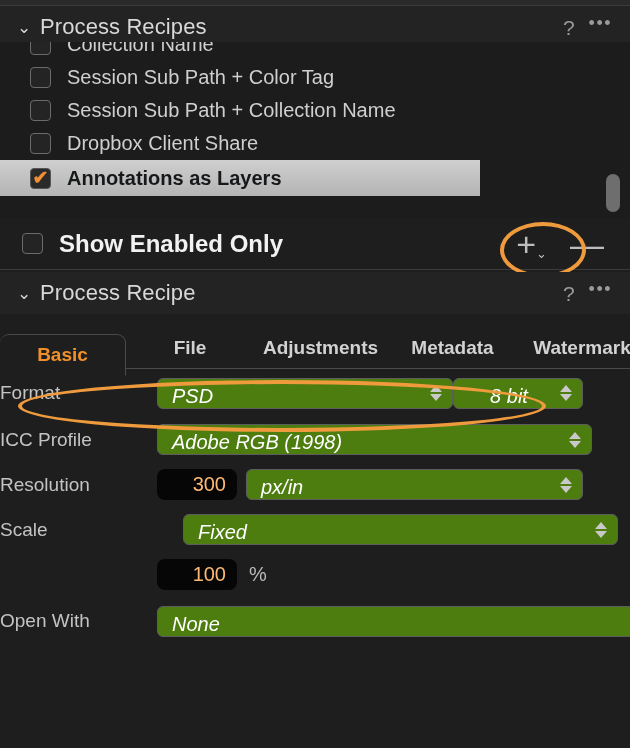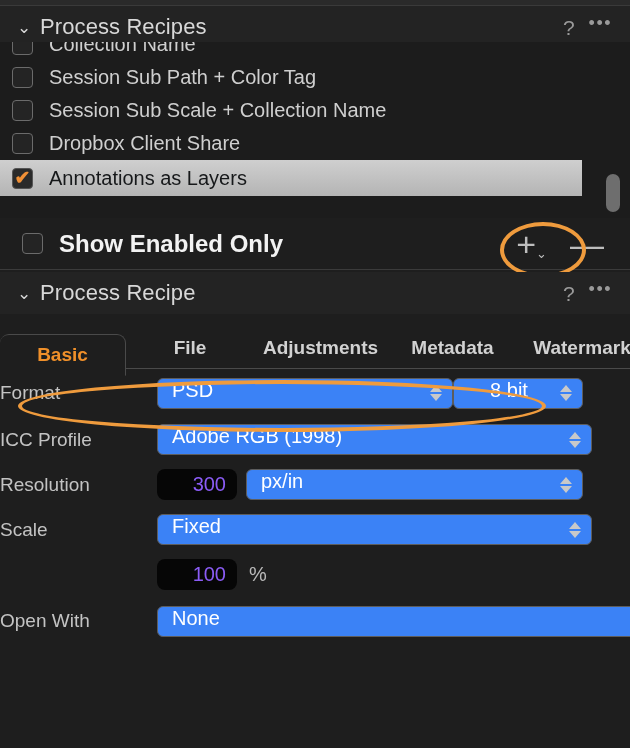--- a/index.html
+++ b/index.html
@@ -83,32 +83,33 @@
     width: 630px;
     height: 176px;
     background: #1c1c1c;
     overflow: hidden;
   }
   .recipe-row {
     position: relative;
     height: 33px;
     display: flex;
     align-items: center;
-    padding-left: 12px;
+    padding-left: 30px;
   }
   .recipe-row .label {
     font-size: 20px;
     color: #cfcfcf;
     margin-left: 16px;
     white-space: nowrap;
   }
   .recipe-row.selected {
     background: linear-gradient(180deg, #cfcfcf 0%, #b4b4b4 100%);
-    width: 582px;
+    width: 480px;
     height: 36px;
+    font-weight: bold;
   }
   .recipe-row.selected .label {
     color: #16181a;
   }
 
   
   .cbox {
     width: 21px; height: 21px;
     border: 1px solid #6b6b6b;
     border-radius: 4px;
@@ -254,27 +255,28 @@
     color: #c3c3c3;
     font-size: 19px;
     flex: 0 0 auto;
   }
 
   .select {
     position: relative;
     height: 31px;
     border: 1px solid #5d5d5d;
     border-radius: 6px;
-    background: #3b82f6;
-    display: flex;
-    align-items: flex-start;
+    background: #4d7c0f;
+    display: flex;
+    align-items: flex-end;
     padding-left: 14px;
     color: #ffffff;
     font-size: 20px;
     flex: 0 0 auto;
+    font-style: italic;
   }
   .select .chev {
     position: absolute;
     right: 10px;
     top: 50%;
     transform: translateY(-50%);
     width: 12px;
     height: 22px;
     display: flex;
     flex-direction: column;
@@ -289,21 +291,21 @@
     border-right: 6px solid transparent;
   }
   .select .chev span.up { border-bottom: 7px solid #c9c9c9; }
   .select .chev span.dn { border-top: 7px solid #c9c9c9; }
 
   .numfield {
     height: 31px;
     width: 80px;
     background: #060606;
     border-radius: 8px;
-    color: #8b5cf6;
+    color: #fdba74;
     font-size: 20px;
     display: flex;
     align-items: center;
     justify-content: flex-end;
     padding-right: 11px;
     flex: 0 0 auto;
   }
   .unit-text {
     color: #b9b9b9;
     font-size: 20px;
@@ -346,21 +348,21 @@
       <div class="label">Collection Name</div>
     </div>
 
     <div class="recipe-row">
       <div class="cbox"></div>
       <div class="label">Session Sub Path + Color Tag</div>
     </div>
 
     <div class="recipe-row">
       <div class="cbox"></div>
-      <div class="label">Session Sub Scale + Collection Name</div>
+      <div class="label">Session Sub Path + Collection Name</div>
     </div>
 
     <div class="recipe-row">
       <div class="cbox"></div>
       <div class="label">Dropbox Client Share</div>
     </div>
 
     <div class="recipe-row selected">
       <div class="cbox checked"></div>
       <div class="label">Annotations as Layers</div>
@@ -438,21 +440,21 @@
       <div class="numfield">300</div>
       <div class="select" style="width:337px;margin-left:9px;">
         <span>px/in</span>
         <span class="chev">
           <span class="up"></span>
             <span class="dn"></span>
         </span>
       </div>
     </div>
 
-    <div class="frow" style="height:45px;">
+    <div class="frow" style="height:45px;gap:26px;">
       <div class="flabel">Scale</div>
       <div class="select" style="width:435px;">
         <span>Fixed</span>
         <span class="chev">
           <span class="up"></span>
             <span class="dn"></span>
         </span>
       </div>
     </div>
 

